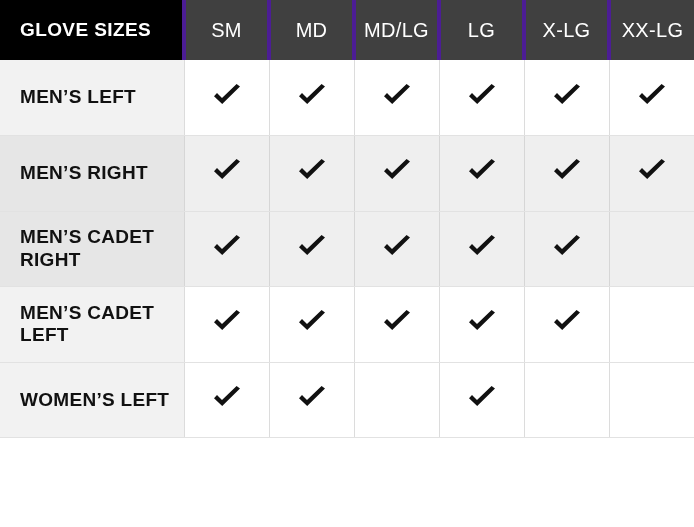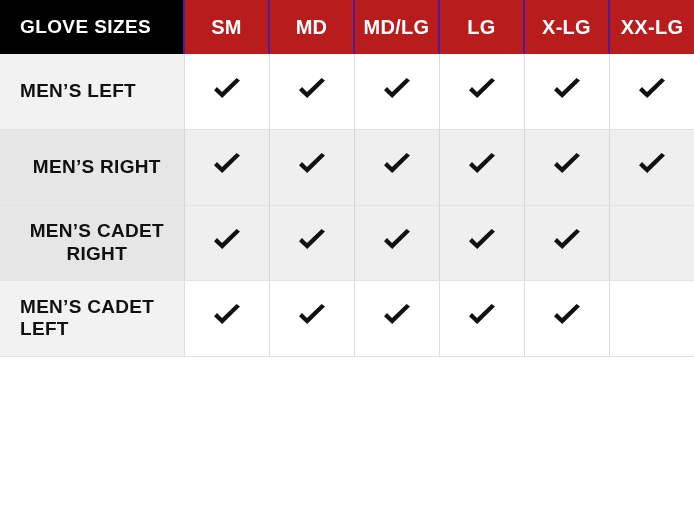--- a/index.html
+++ b/index.html
@@ -19,63 +19,63 @@
   }
   table.size-table {
     border-collapse: collapse;
     table-layout: fixed;
     width: 694px;
   }
   table.size-table col.label-col { width: 184px; }
   table.size-table col.size-col  { width: 85px; }
 
   
-  tr.header-row { height: 54px; }
+  tr.header-row { height: 60px; }
   th.corner-head {
     background: #000000;
     color: #ffffff;
     text-align: left;
     vertical-align: middle;
     padding: 0 0 0 20px;
     font-size: 19px;
     font-weight: bold;
     letter-spacing: 0.4px;
     line-height: 1.22;
     text-transform: uppercase;
   }
   th.size-head {
-    background: #b91c1c;
+    background: #404040;
     color: #ffffff;
     text-align: center;
     vertical-align: middle;
     font-size: 20px;
-    font-weight: bold;
+    font-weight: normal;
     letter-spacing: 0.3px;
     text-transform: uppercase;
-    border-left: 2px solid #4c1d95;
+    border-left: 4px solid #4c1d95;
   }
 
   
   tr.data-row { height: 75.5px; }
   tr.row-light td { background: #ffffff; }
   tr.row-dark  td { background: #efefef; }
 
   td.row-label {
     text-align: left;
     vertical-align: middle;
     padding: 0 10px 0 20px;
     font-size: 19px;
     font-weight: bold;
     color: #111111;
     letter-spacing: 0.3px;
     line-height: 1.18;
     text-transform: uppercase;
     border-bottom: 1px solid #e2e2e2;
   }
-  tr.row-dark td.row-label { background: #e6e6e6; text-align: center; }
+  tr.row-dark td.row-label { background: #e6e6e6; }
   tr.row-light td.row-label { background: #f2f2f2; }
 
   td.cell {
     text-align: center;
     vertical-align: middle;
     border-left: 1px solid #dcdcdc;
     border-bottom: 1px solid #e2e2e2;
   }
   tr.row-dark td.cell { border-left-color: #d6d6d6; }
 
@@ -187,15 +187,30 @@
                 <path d="M2 12.2 L10.2 20 L28 2.6 L24.6 0 L10.0 14.0 L5.0 9.0 Z" fill="#111111"></path>
               </svg></span></td>
           <td class="cell"><span class="check-mark"><svg width="30" height="24" viewBox="0 0 30 24" xmlns="http://www.w3.org/2000/svg">
                 <path d="M2 12.2 L10.2 20 L28 2.6 L24.6 0 L10.0 14.0 L5.0 9.0 Z" fill="#111111"></path>
               </svg></span></td>
           <td class="cell"><span class="check-mark"><svg width="30" height="24" viewBox="0 0 30 24" xmlns="http://www.w3.org/2000/svg">
                 <path d="M2 12.2 L10.2 20 L28 2.6 L24.6 0 L10.0 14.0 L5.0 9.0 Z" fill="#111111"></path>
               </svg></span></td>
           <td class="cell"><span class="empty-cell"></span></td>
         </tr>
+        <tr class="data-row row-light">
+          <td class="row-label">WOMEN’S LEFT</td>
+          <td class="cell"><span class="check-mark"><svg width="30" height="24" viewBox="0 0 30 24" xmlns="http://www.w3.org/2000/svg">
+                <path d="M2 12.2 L10.2 20 L28 2.6 L24.6 0 L10.0 14.0 L5.0 9.0 Z" fill="#111111"></path>
+              </svg></span></td>
+          <td class="cell"><span class="check-mark"><svg width="30" height="24" viewBox="0 0 30 24" xmlns="http://www.w3.org/2000/svg">
+                <path d="M2 12.2 L10.2 20 L28 2.6 L24.6 0 L10.0 14.0 L5.0 9.0 Z" fill="#111111"></path>
+              </svg></span></td>
+          <td class="cell"><span class="empty-cell"></span></td>
+          <td class="cell"><span class="check-mark"><svg width="30" height="24" viewBox="0 0 30 24" xmlns="http://www.w3.org/2000/svg">
+                <path d="M2 12.2 L10.2 20 L28 2.6 L24.6 0 L10.0 14.0 L5.0 9.0 Z" fill="#111111"></path>
+              </svg></span></td>
+          <td class="cell"><span class="empty-cell"></span></td>
+          <td class="cell"><span class="empty-cell"></span></td>
+        </tr>
       </tbody>
   </table>
 </div>
 
 </body></html>

